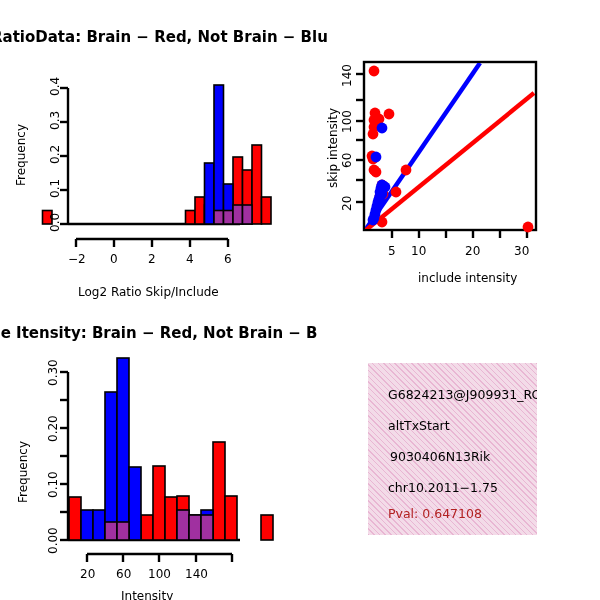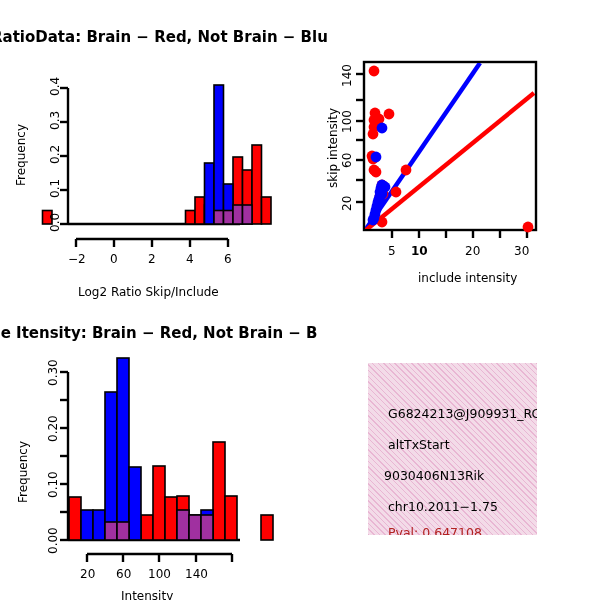--- a/index.html
+++ b/index.html
@@ -13,21 +13,21 @@
   .ticklabel{position:absolute;font-size:12px;color:#000;white-space:nowrap;}
   .vert{transform-origin:0 0;}
   svg{display:block;}
   .infobox{position:absolute;overflow:hidden;
     background-color:#f3dbe8;
     background-image:
       repeating-linear-gradient(45deg,
         rgba(232,180,210,0.95) 0px, rgba(232,180,210,0.95) 1px,
         rgba(255,255,255,0.0) 1px, rgba(255,255,255,0.0) 4px);
   }
-  .infoline{position:absolute;font-size:12.5px;color:#000;white-space:nowrap;margin-top:19px;}
+  .infoline{position:absolute;font-size:12.5px;color:#000;white-space:nowrap;}
   .infoline.pv{color:#b22222;}
 </style>
 </head>
 <body>
 
 <div class="page">
 
   <div class="panel" style="left:0;top:0;width:300px;height:310px;">
 
     <div class="ptitle" style="left:-9px;top:28px;">RatioData: Brain − Red, Not Brain − Blu</div>
@@ -174,21 +174,21 @@
         <circle cx="73" cy="220" r="5.4"></circle>
       </g>
     </svg>
 
     <div class="ticklabel vert" style="left:40px;top:87px;transform:rotate(-90deg);">140</div>
     <div class="ticklabel vert" style="left:40px;top:133px;transform:rotate(-90deg);">100</div>
     <div class="ticklabel vert" style="left:40px;top:168px;transform:rotate(-90deg);">60</div>
     <div class="ticklabel vert" style="left:40px;top:211px;transform:rotate(-90deg);">20</div>
 
     <div class="ticklabel" style="left:88px;top:244px;">5</div>
-    <div class="ticklabel" style="left:111px;top:244px;font-weight:bold;">10</div>
+    <div class="ticklabel" style="left:111px;top:244px;">10</div>
     <div class="ticklabel" style="left:165px;top:244px;">20</div>
     <div class="ticklabel" style="left:214px;top:244px;">30</div>
 
     <div class="axlabel" style="left:98px;top:271px;margin-left:20px;">include intensity</div>
 
     <div class="axlabel" style="left:26px;top:188px;transform:rotate(-90deg);transform-origin:0 0;">skip intensity</div>
   </div>
 
   <div class="panel" style="left:0;top:300px;width:300px;height:300px;">
 
@@ -258,18 +258,18 @@
     <div class="ticklabel" style="left:185px;top:267px;">140</div>
 
     <div class="axlabel" style="left:121px;top:289px;">Intensity</div>
 
     <div class="axlabel" style="left:16px;top:203px;transform:rotate(-90deg);transform-origin:0 0;">Frequency</div>
   </div>
 
   <div class="infobox" style="left:368px;top:363px;width:169px;height:172px;">
     <div class="infoline" style="left:20px;top:24px;">G6824213@J909931_RC</div>
     <div class="infoline" style="left:20px;top:55px;">altTxStart</div>
-    <div class="infoline" style="left:16px;top:86px;">9030406N13Rik</div>
+    <div class="infoline" style="left:22px;top:86px;">9030406N13Rik</div>
     <div class="infoline" style="left:20px;top:117px;">chr10.2011−1.75</div>
     <div class="infoline pv" style="left:20px;top:143px;">Pval: 0.647108</div>
   </div>
 
 </div>
 
 </body></html>

